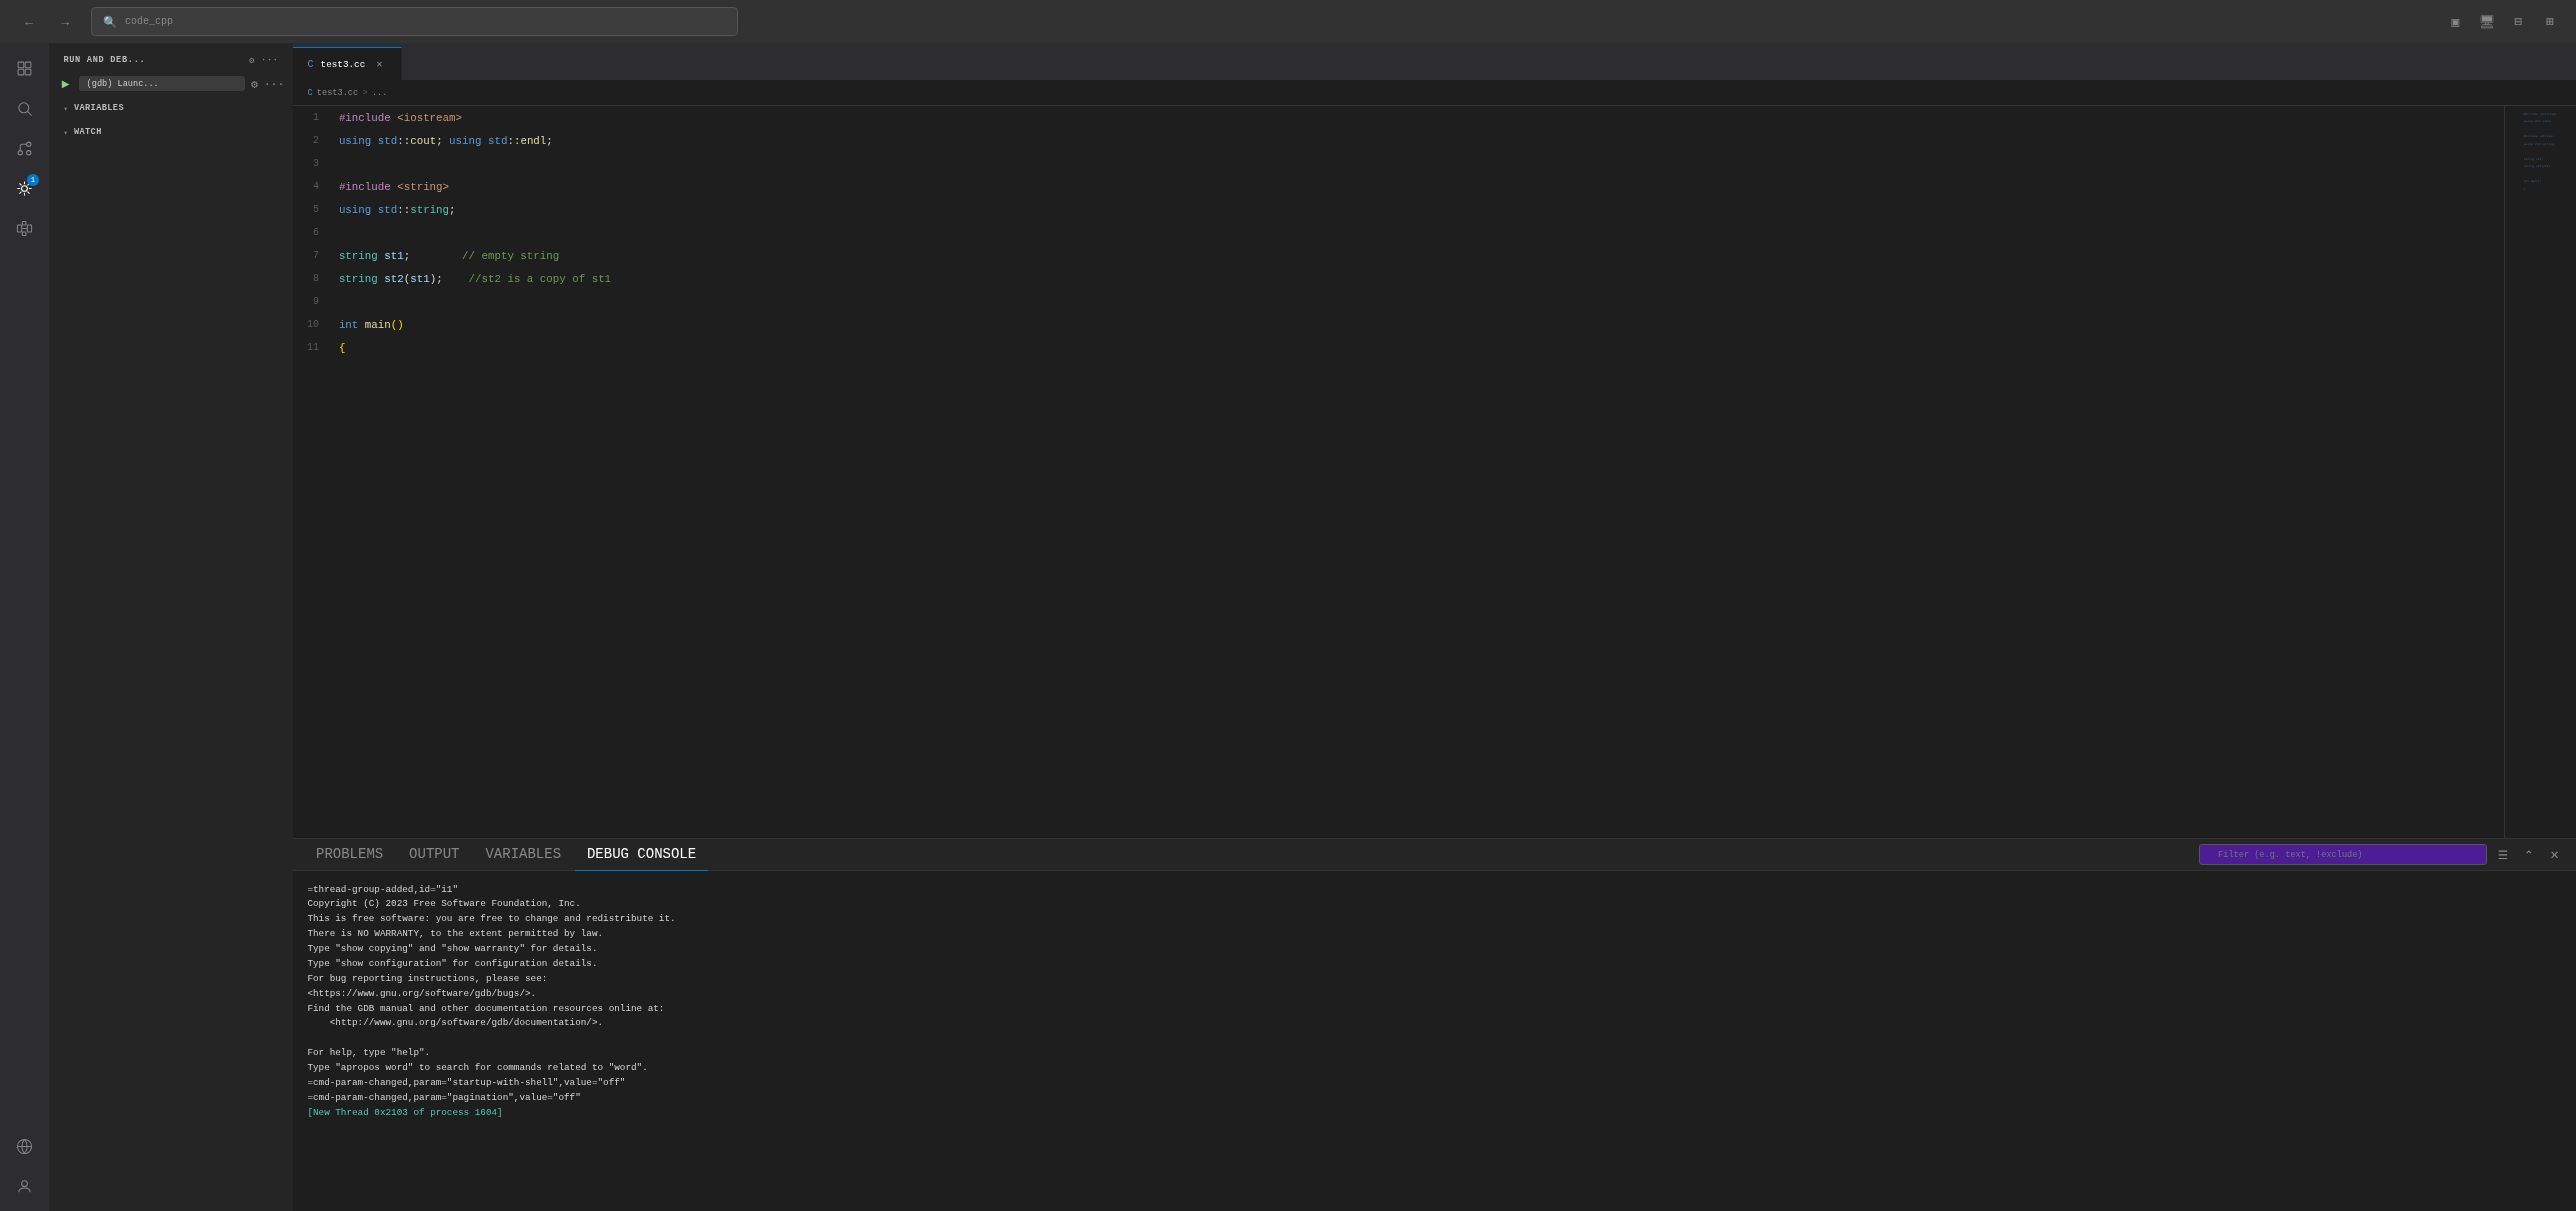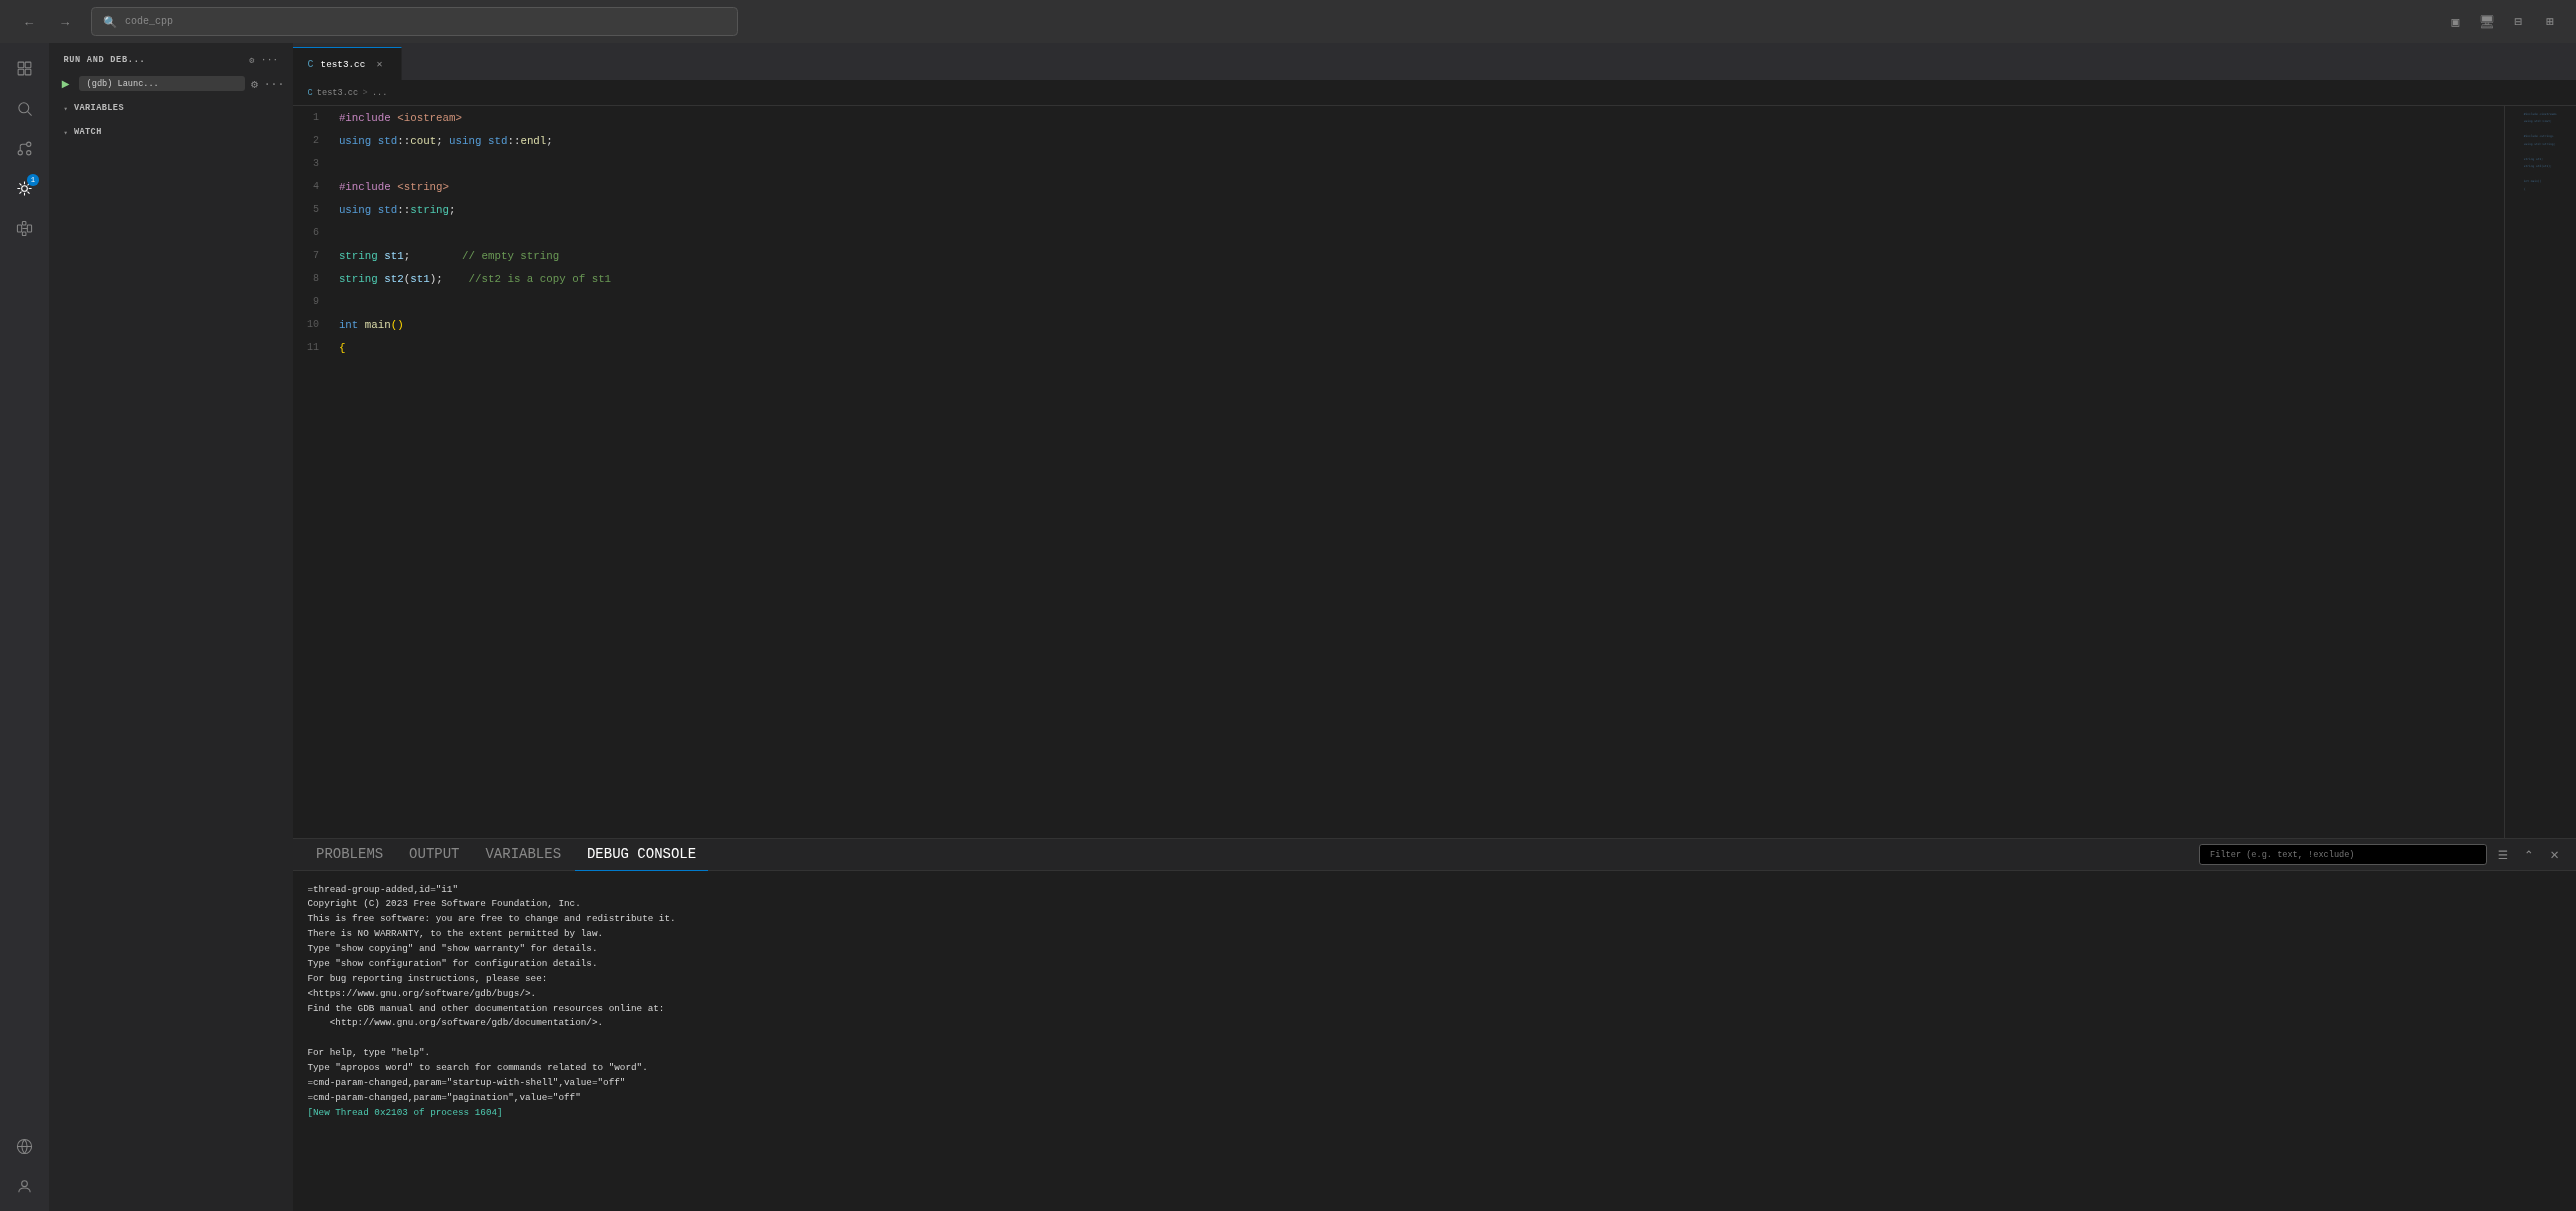--- a/index.html
+++ b/index.html
@@ -301,24 +301,24 @@
     }
     .panel-right {
       margin-left: auto;
       display: flex;
       align-items: center;
       gap: 5.8px;
     }
     .panel-filter {
       width: 288px;
       height: 21.6px;
-      background: #000000;
+      background: #4c1d95;
       border: 0.7px solid #555;
       border-radius: 2.9px;
-      padding: 0 10px;
+      padding: 0 18px;
       color: #888;
       font-size: 8.6px;
       font-family: inherit;
     }
     .panel-icon-btn {
       width: 20px; height: 20px;
       background: none;
       border: none;
       color: #888;
       cursor: pointer;

